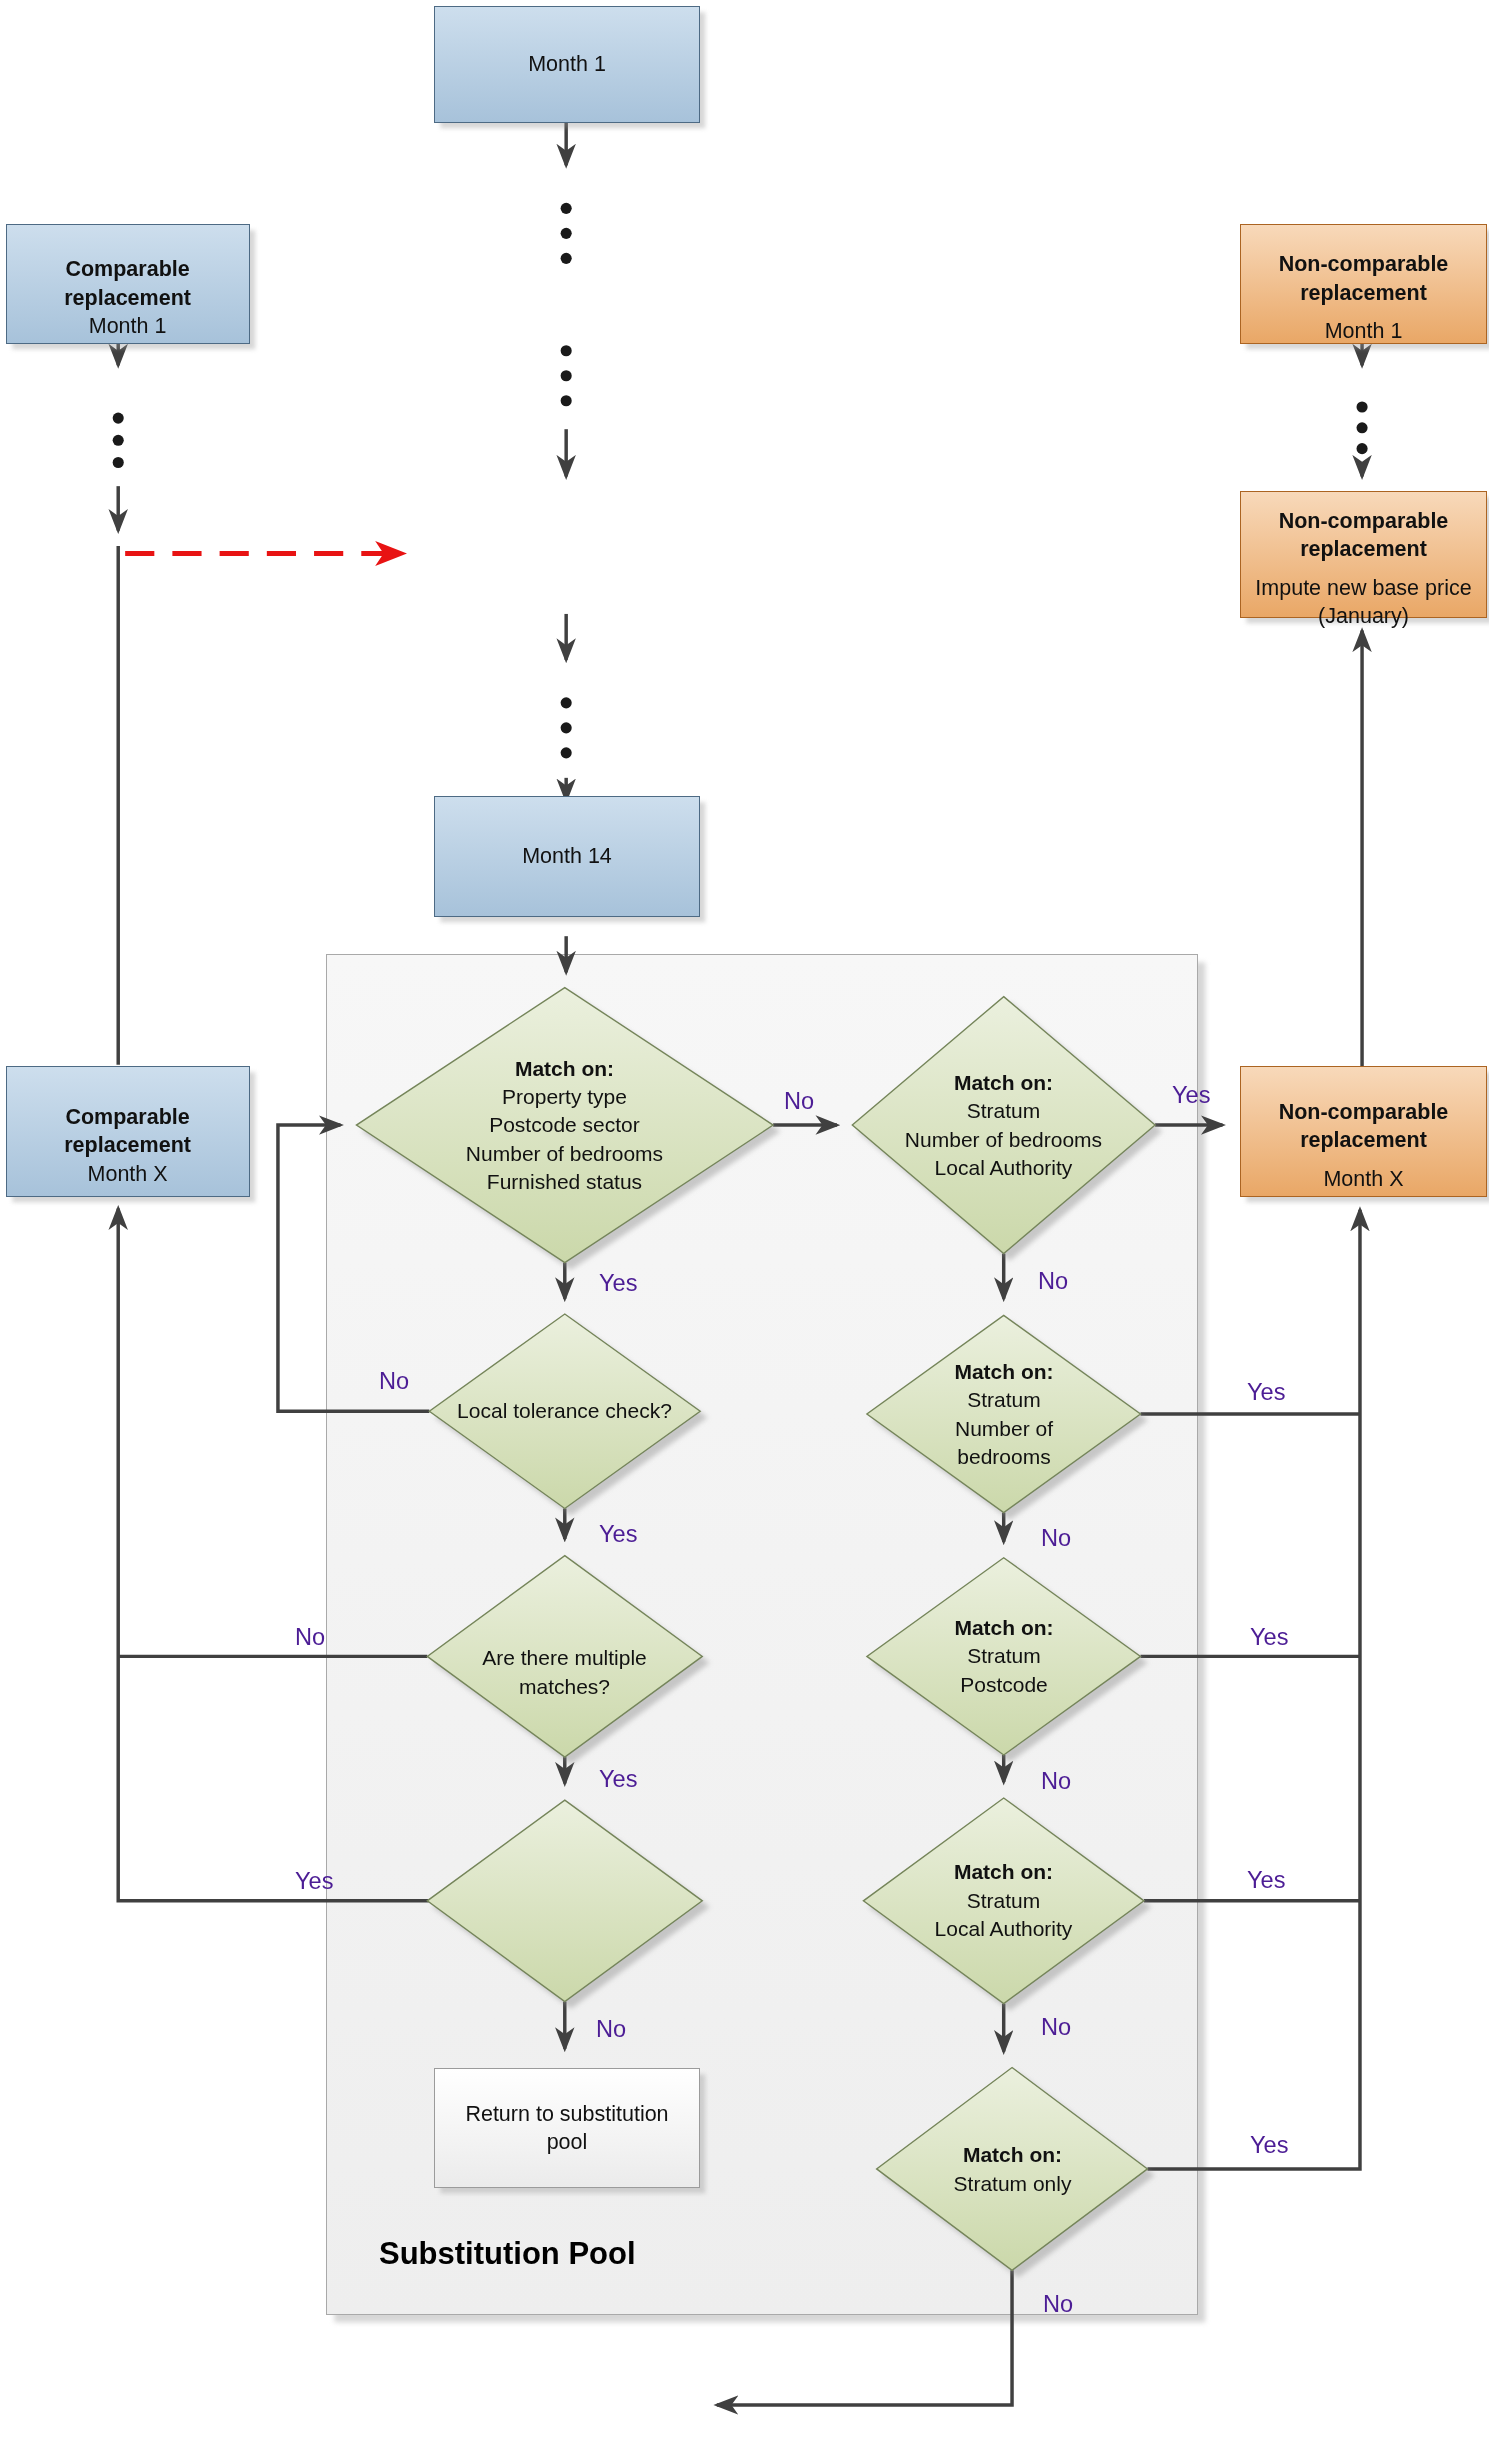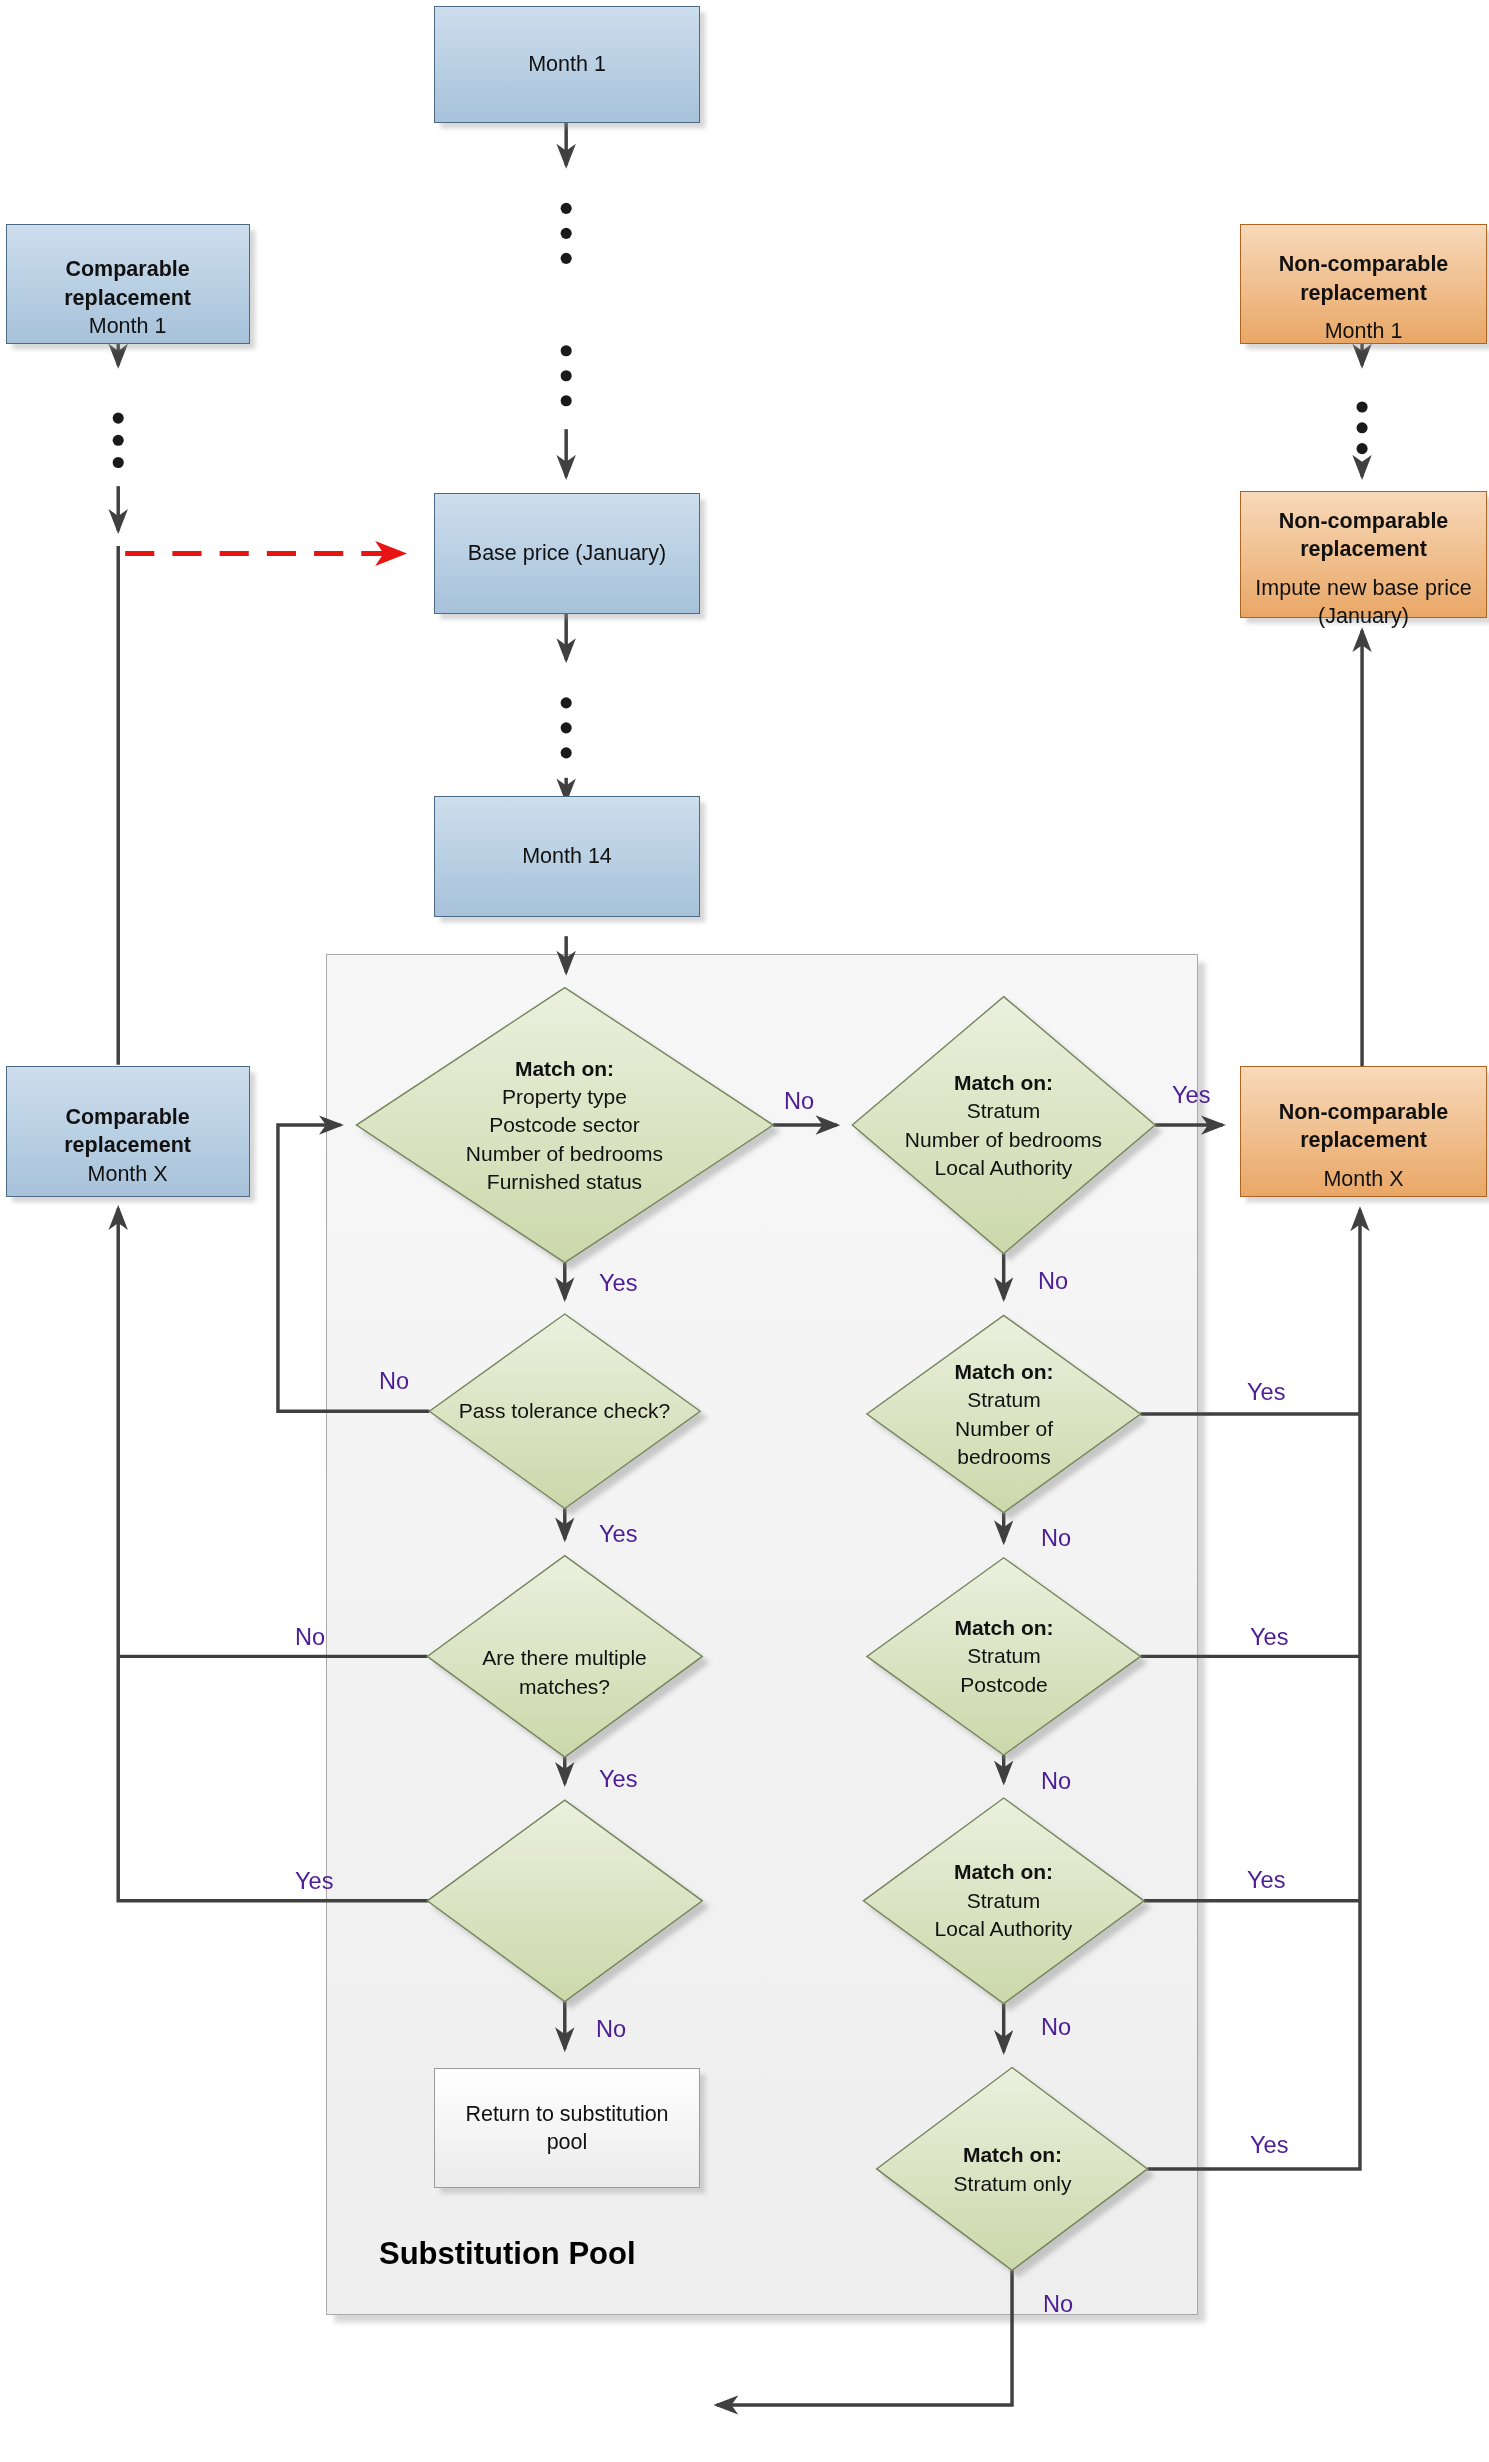--- a/index.html
+++ b/index.html
@@ -138,23 +138,20 @@
 replacement</span>
     <span class="x">Month 1</span>
   </div>
 
   <div class="box orange" style="left:1240px;top:224px;width:245px;height:118px;">
     <span class="t">Non-comparable
 replacement</span>
     <span class="x">Month 1</span>
   </div>
 
-  <div class="box blue" style="left:434px;top:493px;width:264px;height:119px;">
-    <span class="x">Base price (January)</span>
-  </div>
 
   <div class="box orange" style="left:1240px;top:491px;width:245px;height:125px;">
     <span class="t">Non-comparable
 replacement</span>
     <span class="x">Impute new base price
 (January)</span>
   </div>
 
   <div class="box blue" style="left:434px;top:796px;width:264px;height:119px;">
     <span class="x">Month 14</span>
@@ -185,21 +182,21 @@
 Number of bedrooms
 Furnished status</span>
   </div>
   <div class="dmx" style="left:852px;top:997px;width:303px;height:257px;">
     <span class="t">Match on:</span>
     <span class="x">Stratum
 Number of bedrooms
 Local Authority</span>
   </div>
   <div class="dmx" style="left:429px;top:1314px;width:271px;height:194px;">
-    <span class="x">Pass tolerance check?</span>
+    <span class="x">Local tolerance check?</span>
   </div>
   <div class="dmx" style="left:867px;top:1316px;width:274px;height:197px;">
     <span class="t">Match on:</span>
     <span class="x">Stratum
 Number of
 bedrooms</span>
   </div>
   <div class="dmx" style="left:427px;top:1572px;width:275px;height:201px;text-align:center;">
     <span class="x">Are there multiple
 matches?</span>

